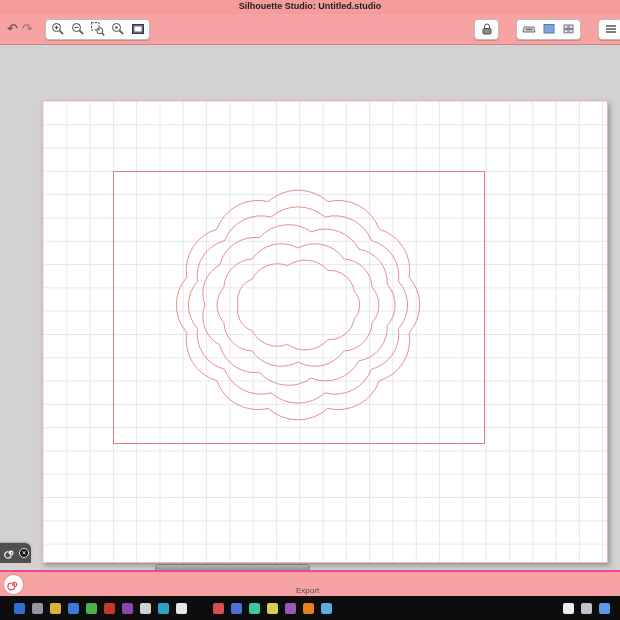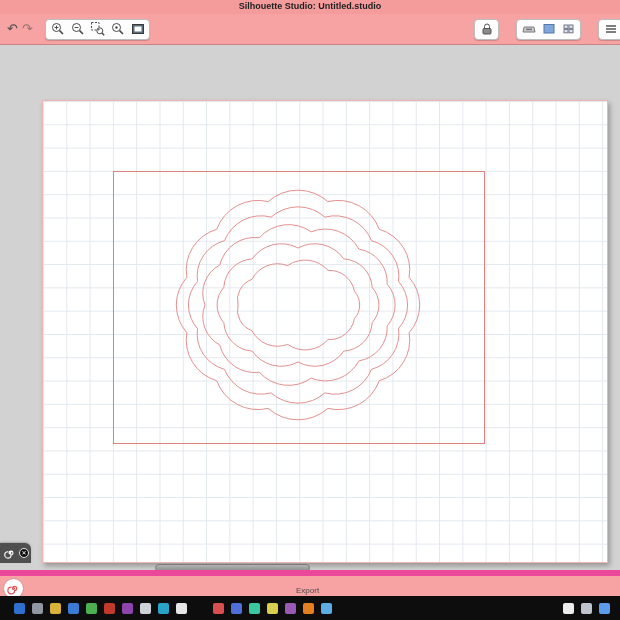--- a/index.html
+++ b/index.html
@@ -44,21 +44,21 @@
   .closex { width:10px; height:10px; border-radius:50%; background:#101010; border:1px solid #e6e6e6;
     color:#fff; font-size:6px; line-height:8px; text-align:center; }
 
   
   .hthumb { position:absolute; left:155px; top:518px; width:155px; height:8px;
     background:linear-gradient(var(--scroll_thumb,#b3b3b3), #8d8d8d);
     border:1px solid #7c7c7c; border-radius:5px; }
 
   
   .pinkbar { position:absolute; top:570px; left:0; right:0; height:26px;
-    background:var(--toolbar_pink,#f7a3a3); border-top:6px solid #ec4899;text-decoration:underline; }
+    background:var(--toolbar_pink,#f7a3a3); border-top:2px solid #ec4899;text-decoration:underline; }
   .spiral-circle { position:absolute; left:3px; top:2px; width:21px; height:21px; background:#fff;
     border-radius:50%; border:1px solid #d88f8f; display:flex; align-items:center; justify-content:center; }
   .export { position:absolute; left:296px; bottom:1px; font-size:8px; color:#4a4a4a; }
 
   
   .dock { position:absolute; top:596px; left:0; right:0; height:24px; background:var(--dock_black,#0d0d0d); }
   .dock-row { display:flex; align-items:center; padding:7px 10px 0 14px; }
   .dock-group { display:flex; gap:7px; margin-right:26px; }
   .dock-group:last-child { margin-left:auto; margin-right:0; }
   .dock-icon { width:11px; height:11px; border-radius:2px; display:inline-block; }

